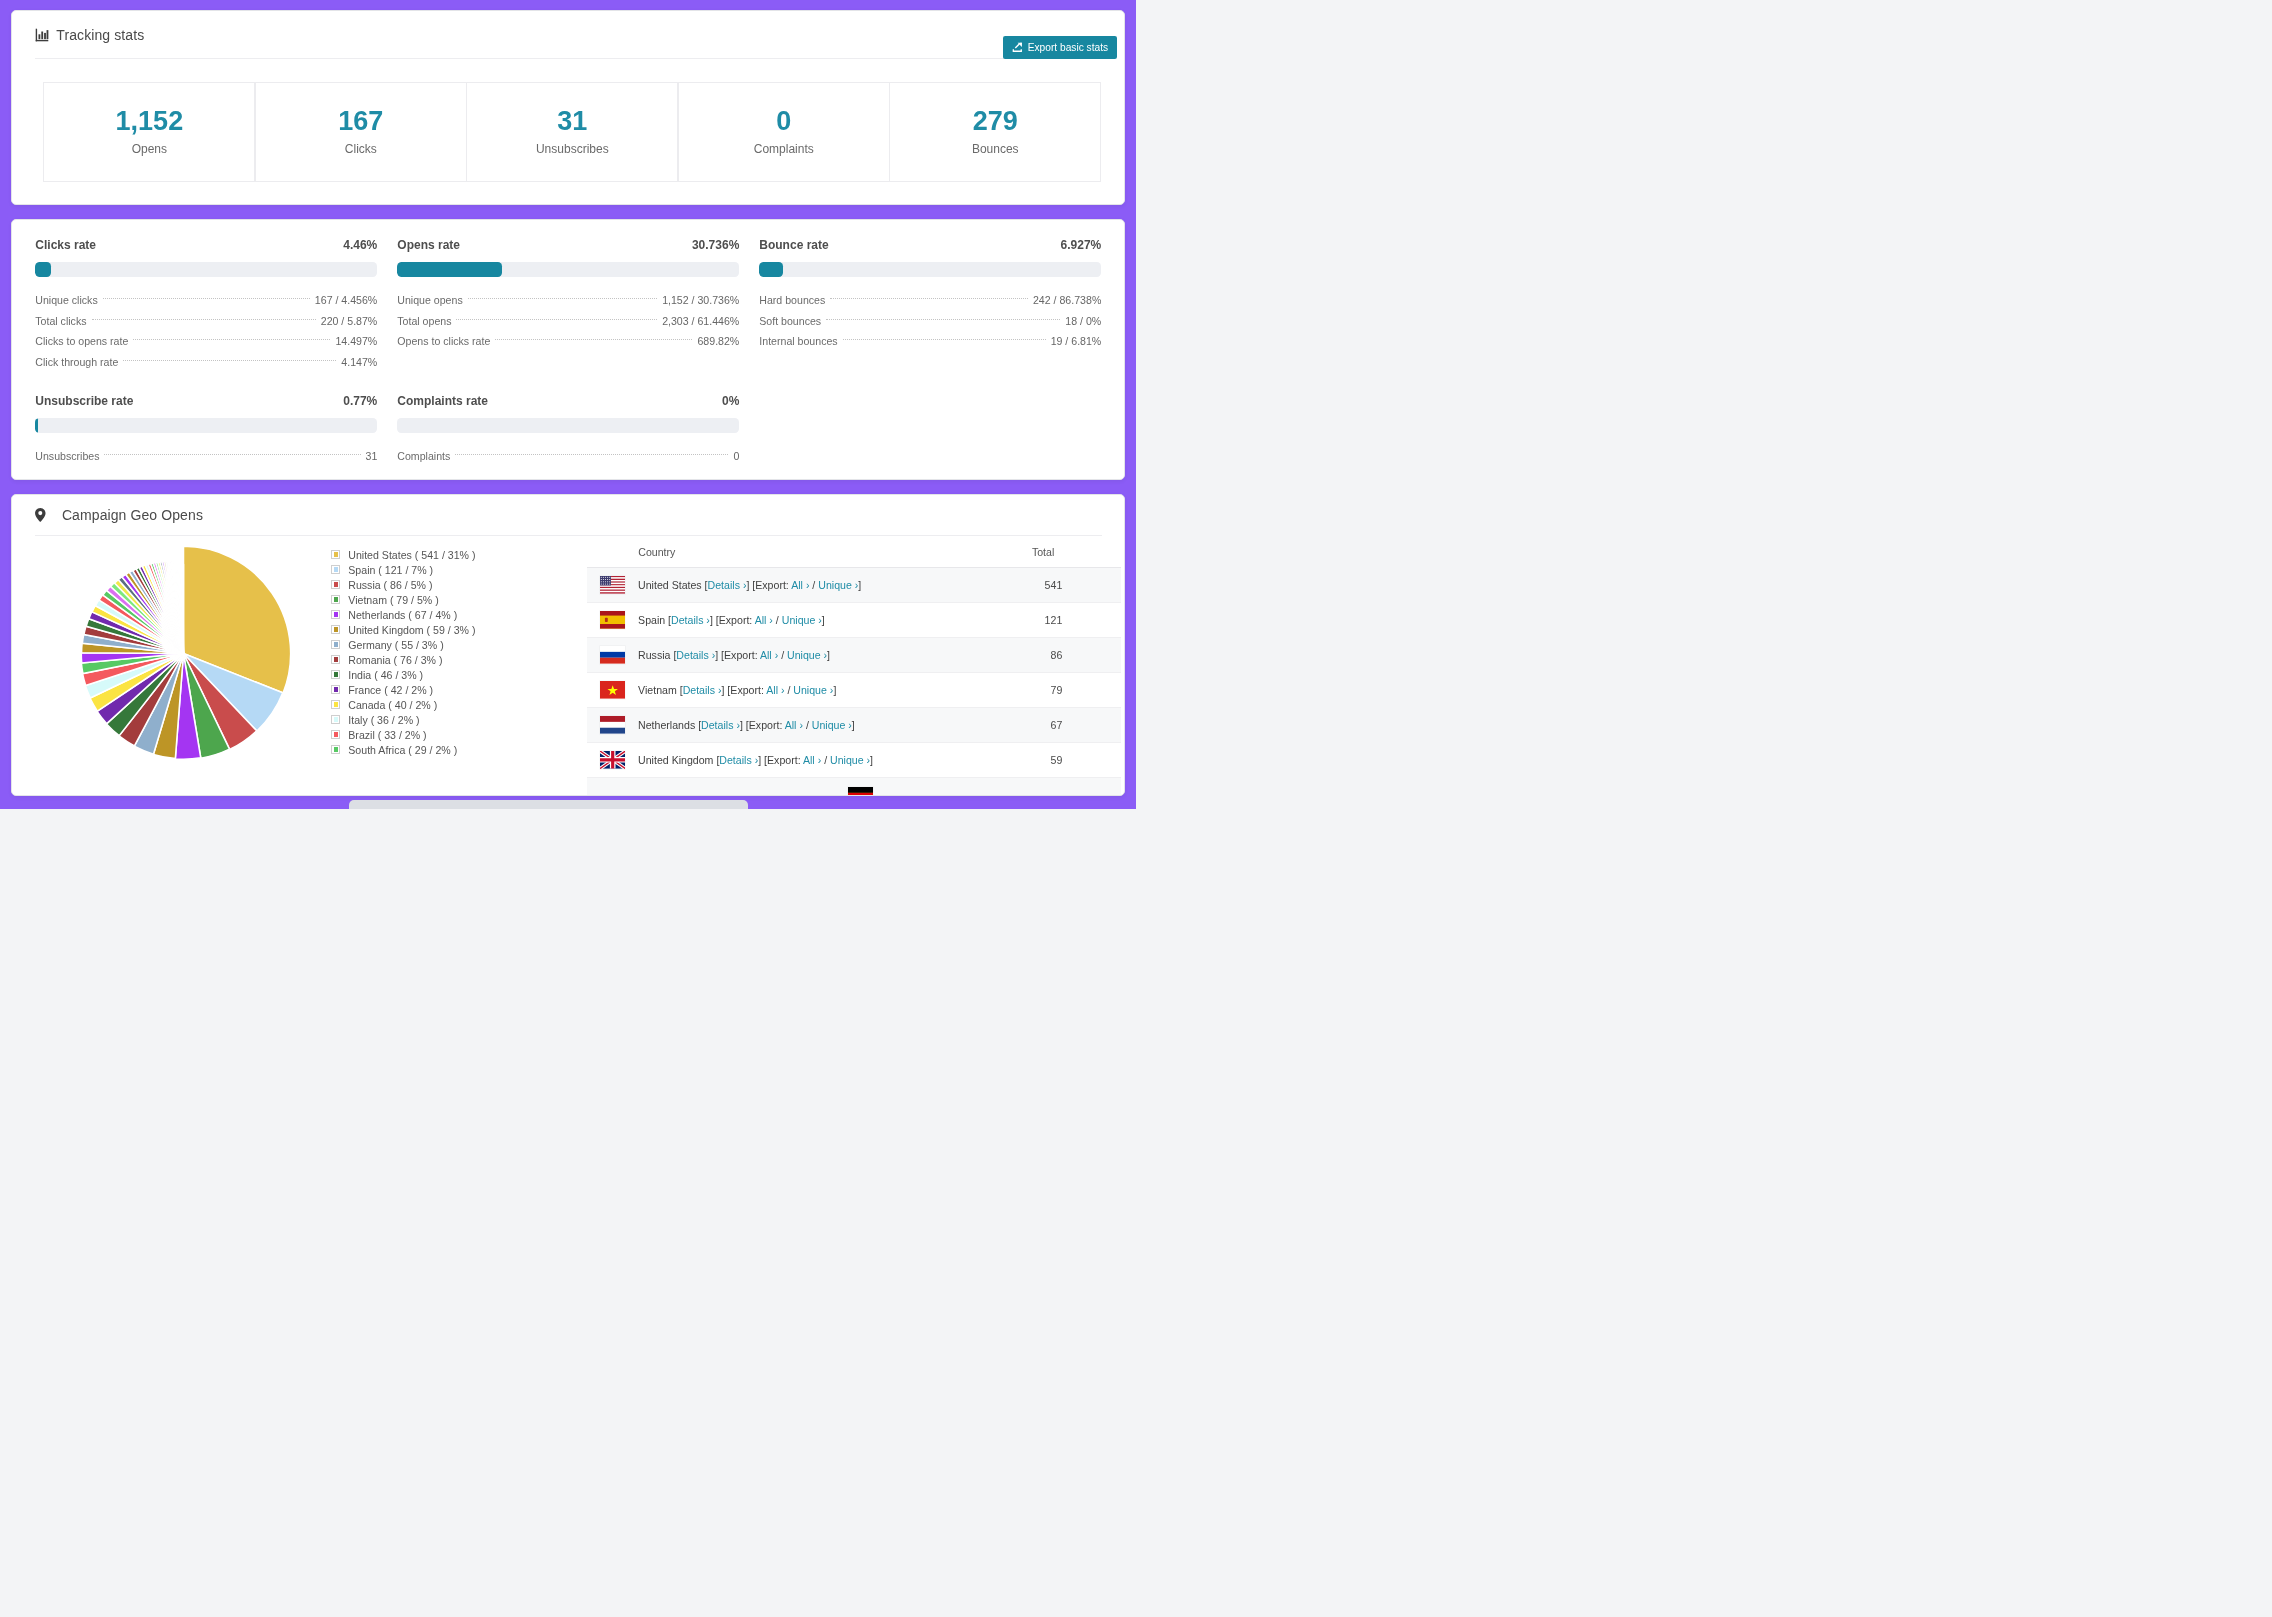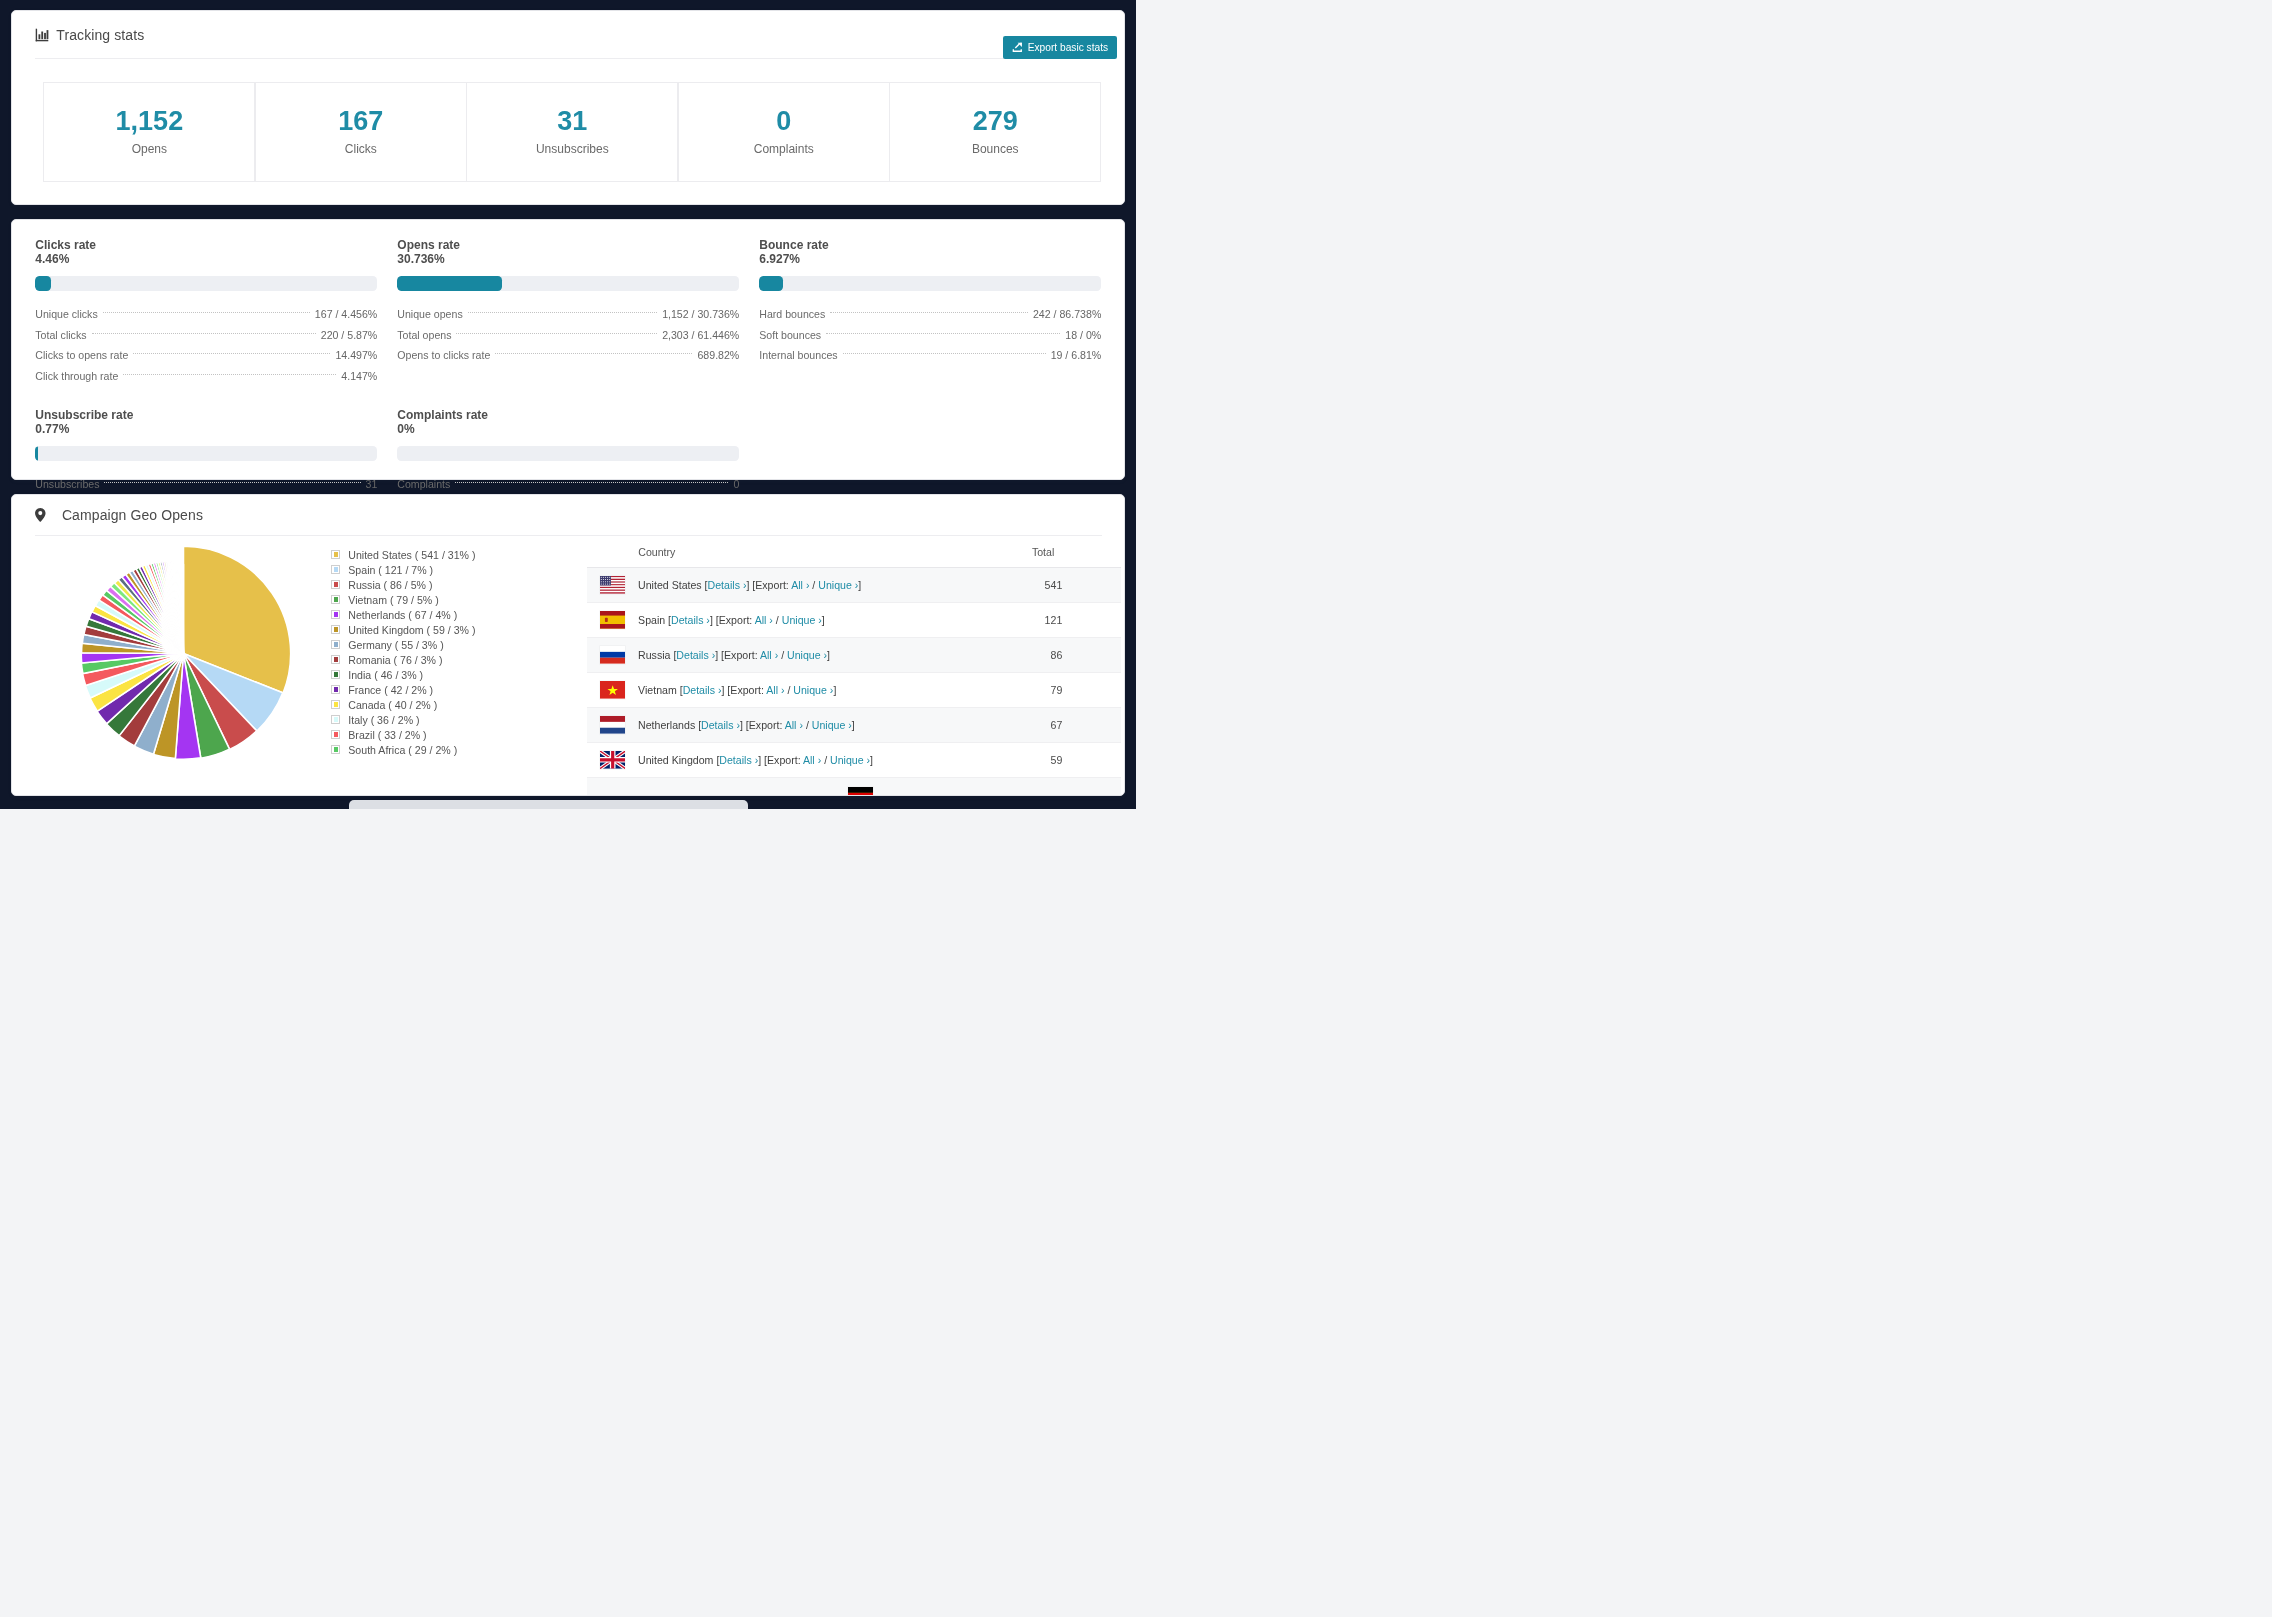--- a/index.html
+++ b/index.html
@@ -1,17 +1,17 @@
 <!DOCTYPE html>
 <html style="font-size:11.3px"><head>
 <meta charset="utf-8">
 <style>
   html,body{margin:0;padding:0;background:#f3f4f6;}
   *{box-sizing:border-box;}
-  .page{position:relative;width:1136px;height:809px;background:#0f172a;
+  .page{position:relative;width:1136px;height:809px;background:#8b5cf6;
         font-family:"Liberation Sans",sans-serif;color:#4a4a4a;overflow:hidden;}
   .card{position:absolute;background:#fff;border:0.7px solid #e3e4e8;border-radius:5px;
         box-shadow:0 1.4px 3.5px rgba(40,50,70,.07);}
   .card-tracking{left:11.3px;top:10px;width:1114px;height:195px;}
   .card-rates{left:11.3px;top:219px;width:1114px;height:261px;}
   .card-geo{left:11.3px;top:494px;width:1114px;height:302px;overflow:hidden;}
 
   .title-row{display:flex;align-items:center;gap:7px;padding:0 23px;height:47px;}
   .title-text{font-size:14px;color:#4a4a4a;letter-spacing:0.1px;}
   .divider{border-bottom:0.7px solid #ededf0;margin:0 22.6px;}
@@ -25,21 +25,21 @@
   .stats-row{position:absolute;left:23px;right:23px;top:71px;height:100px;display:flex;}
   .stat-cell{flex:1;border:0.7px solid #ececef;margin-left:-0.7px;display:flex;flex-direction:column;
              align-items:center;justify-content:center;background:#fff;}
   .stat-cell:first-child{margin-left:8px;}
   .stat-value{font-size:27px;font-weight:bold;color:#1f8ca6;line-height:1;}
   .stat-label{font-size:12px;color:#6a6a6a;margin-top:6.4px;}
 
   
   .rates-grid{position:absolute;left:23px;right:23px;top:18.4px;display:grid;
               grid-template-columns:1fr 1fr 1fr;column-gap:20px;row-gap:22.6px;}
-  .rate-title-row{display:flex;justify-content:space-between;align-items:baseline;flex-direction:column;}
+  .rate-title-row{display:flex;justify-content:space-between;align-items:baseline;}
   .rate-title{font-size:12px;font-weight:bold;color:#4e4e4e;}
   .rate-value{font-size:12px;font-weight:bold;color:#4e4e4e;}
   .rate-bar{margin-top:9.2px;height:15.5px;border-radius:4.2px;background:#edeff3;overflow:hidden;}
   .rate-fill{height:100%;background:#1787a0;border-radius:4.2px;}
   .rate-rows{margin-top:12.7px;}
   .stat-line{display:flex;align-items:center;height:20.5px;font-size:10.6px;color:#6b6b6b;}
   .stat-line .lbl{white-space:nowrap;}
   .stat-line .leader{flex:1;border-bottom:0.7px dotted #c3c3c3;margin:0 5px 2.8px 5px;}
   .stat-line .val{white-space:nowrap;color:#666;}
 

